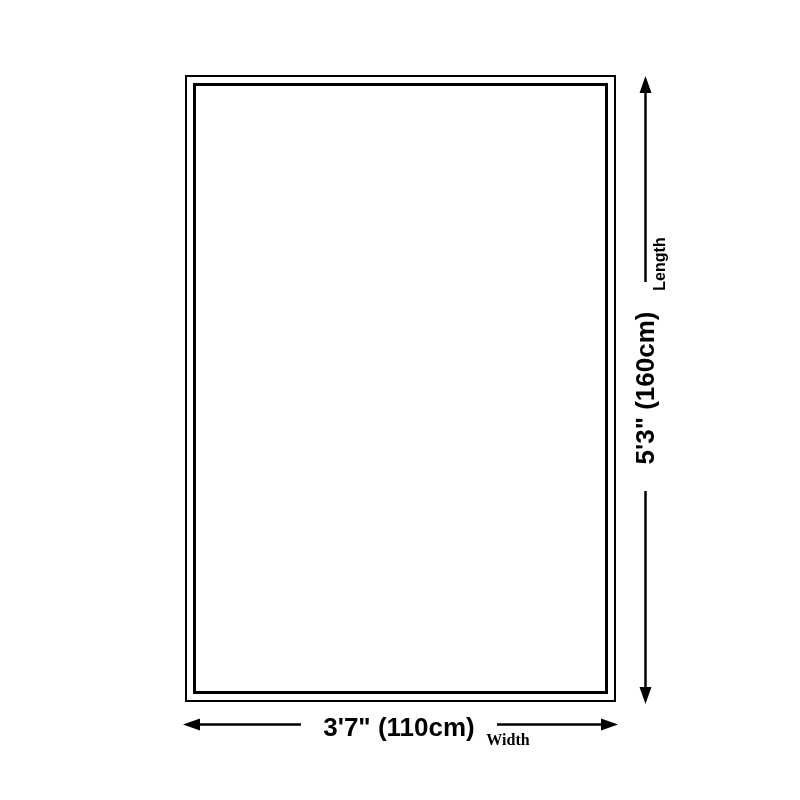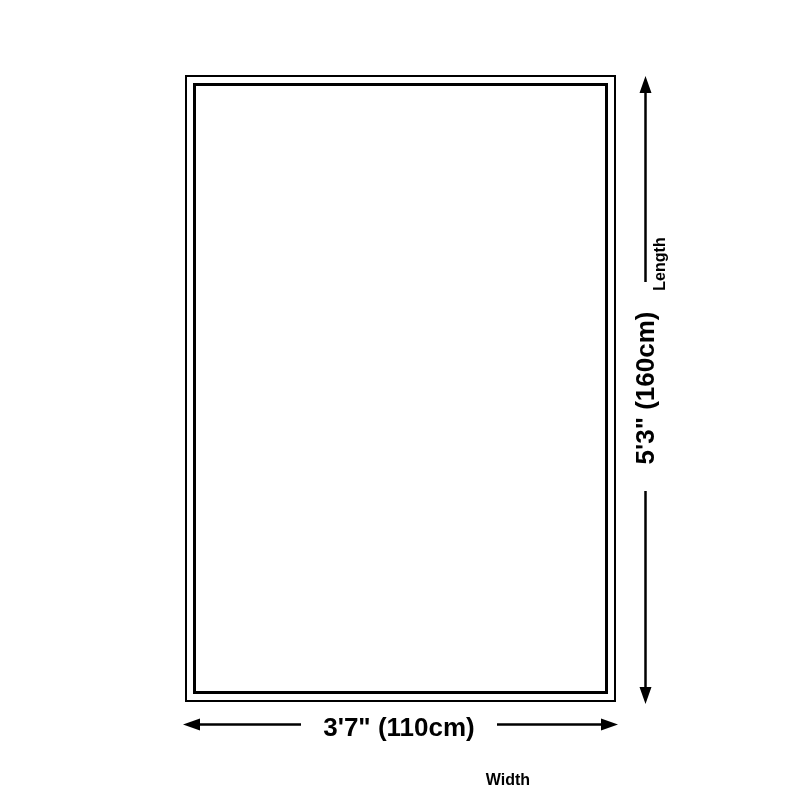--- a/index.html
+++ b/index.html
@@ -90,15 +90,15 @@
     <polygon class="dim-head" points="183,724.5 200,718.5 200,730.5"></polygon>
     <line class="dim-line" x1="197" y1="724.5" x2="301" y2="724.5"></line>
     <line class="dim-line" x1="497" y1="724.5" x2="604" y2="724.5"></line>
     <polygon class="dim-head" points="618,724.5 601,718.5 601,730.5"></polygon>
   </svg>
 
   <div class="dim-text dim-value v-center" style="left:645px; top:388px;">5'3" (160cm)</div>
   <div class="dim-text dim-label v-center" style="left:660px; top:264px;">Length</div>
 
   <div class="dim-text dim-value h-center" style="left:399px; top:727px;">3'7" (110cm)</div>
-  <div class="dim-text dim-label h-center" style="left:508px; top:780px;">Width</div>
+  <div class="dim-text dim-label h-center" style="left:508px; top:740px;font-family:Liberation Serif, serif;">Width</div>
 
 </div>
 
 </body></html>

